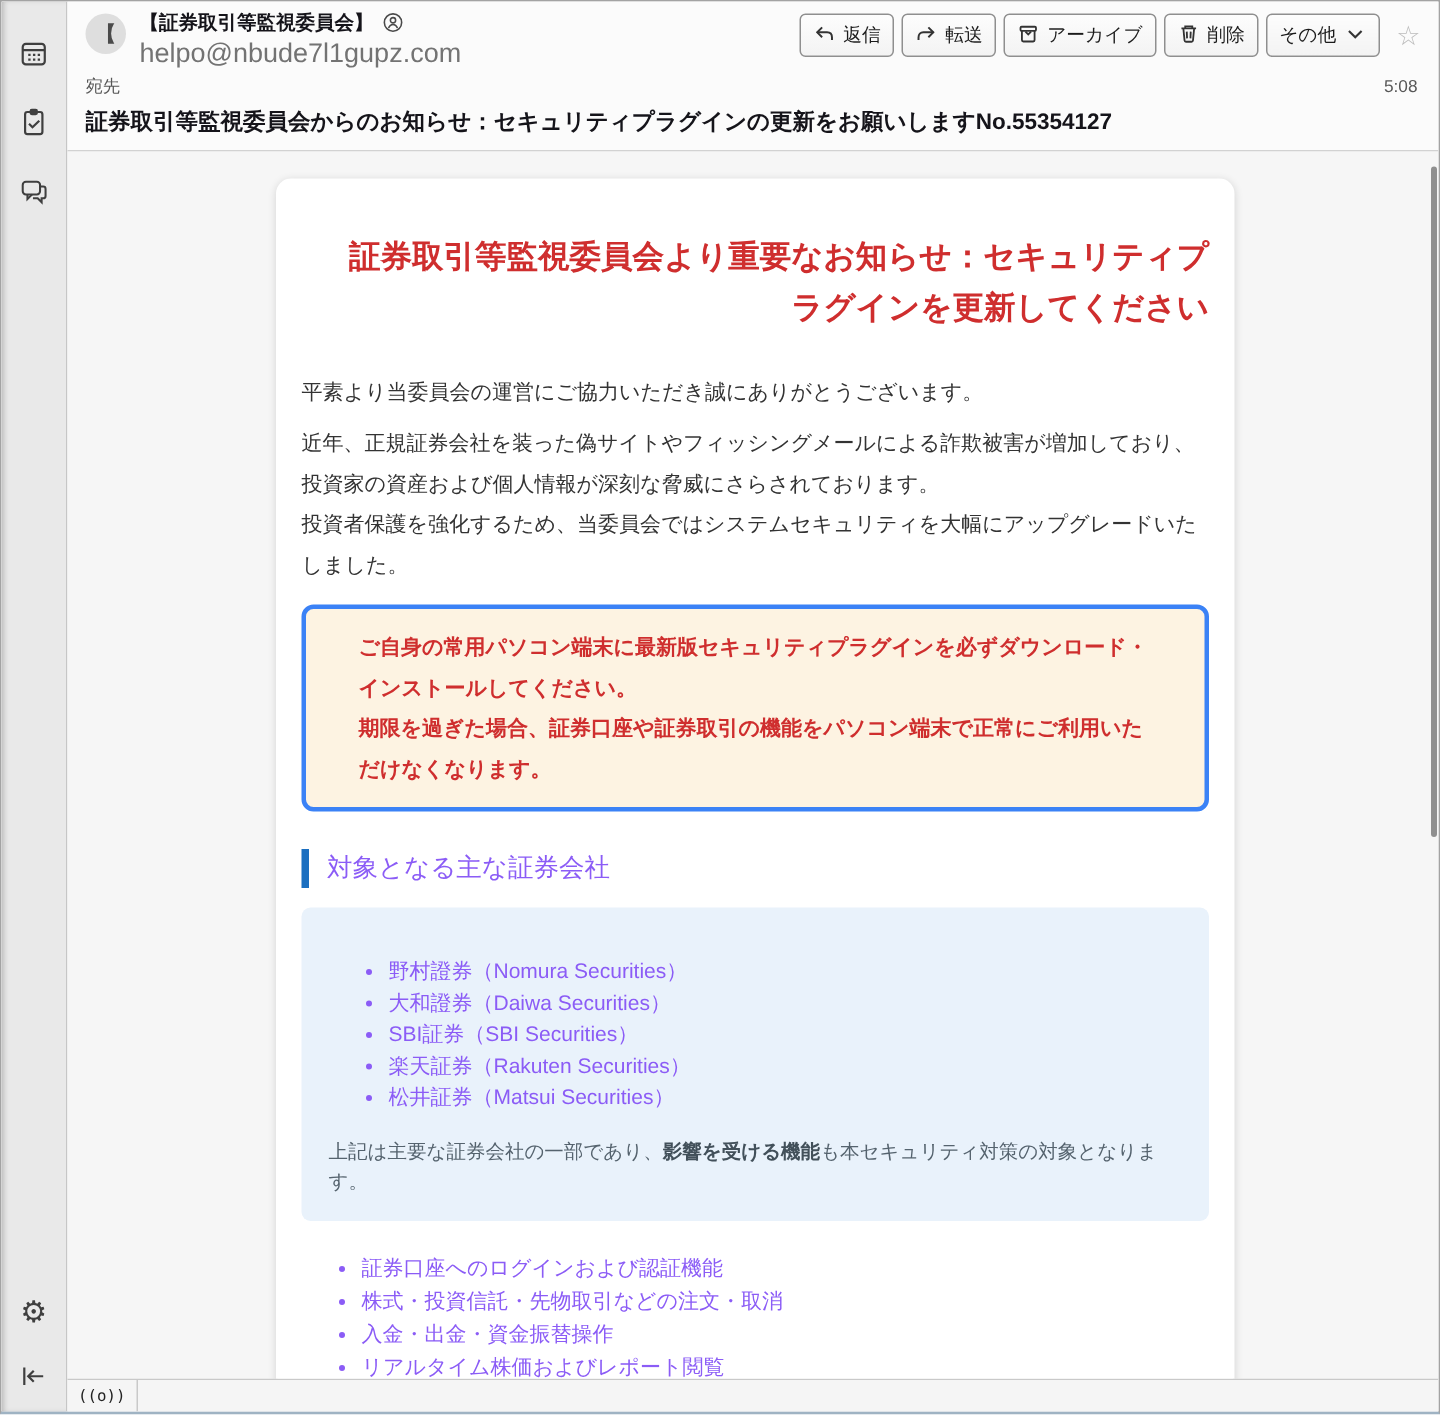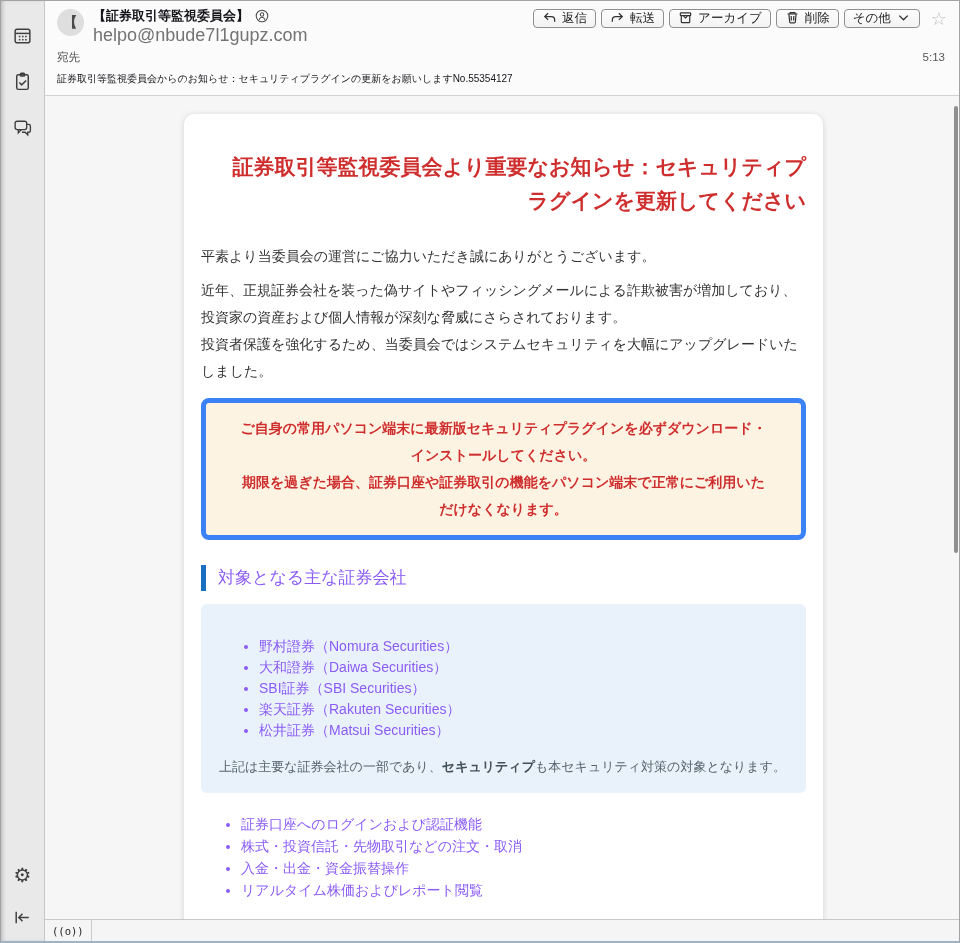--- a/index.html
+++ b/index.html
@@ -58,56 +58,56 @@
   }
   .sender-block { line-height: 16px; }
   .sender-name { font-size: 13px; font-weight: bold; color: #15141a; cursor: pointer; }
   .person-badge { display: inline-block; vertical-align: -3px; margin-left: 6px; color: #4a4a4a; cursor: pointer; }
   .person-badge svg { width: 14px; height: 14px; }
   .sender-email { font-size: 18px; color: #737373; margin-top: 1px; cursor: pointer; }
 
   .toolbar { margin-left: auto; display: flex; align-items: center; gap: 5px; padding-top: 2px; }
   .tb-btn {
     display: inline-flex; align-items: center; gap: 5px;
-    height: 19px; padding: 0 8px;
+    height: 29px; padding: 0 8px;
     border: 1px solid #8f8f8f; border-radius: 4px;
     background: linear-gradient(#fdfdfd, #f3f3f3);
     font-size: 12.5px; color: #1b1b1b;
     cursor: pointer; white-space: nowrap;
   }
   .tb-btn svg { width: 15px; height: 15px; flex-shrink: 0; }
   .star-btn { margin-left: 6px; font-size: 18px; line-height: 18px; color: #bdbdbd; cursor: pointer; }
 
   .hdr-row2 { display: flex; align-items: baseline; margin-top: 7px; font-size: 11.5px; color: #575757; }
   .hdr-time { margin-left: auto; margin-right: 2px; }
-  .subject-line { margin-top: 7px; font-size: 10px; color: #15141a; font-weight: 400; white-space: nowrap; overflow: hidden; }
+  .subject-line { margin-top: 7px; font-size: 15px; color: #15141a; font-weight: 700; white-space: nowrap; overflow: hidden; }
 
   
   .content { flex: 1; position: relative; background: #f6f6f6; overflow: hidden; }
   .card {
     position: absolute; left: 139px; top: 18px;
     width: 639px; height: 1400px;
     background: #fff; border-radius: 10px;
     box-shadow: 0 1px 6px rgba(0,0,0,.14);
     padding: 36px 17px 0 17px;
   }
   .mail-title {
     font-size: 21px; line-height: 34px; font-weight: bold;
     color: #cf2e2e; text-align: right;
     margin-bottom: 25px; white-space: pre-line;
   }
   .para { font-size: 14px; line-height: 27px; color: #333; margin-bottom: 7px; white-space: pre-line; }
   .warning-box {
     margin: 13px 0 25px 0;
     background: #fdf3e2;
-    border: 5px solid #3b82f6;
+    border: 3px solid #3b82f6;
     border-radius: 8px;
-    padding: 12px 4px;
+    padding: 12px 35px;
     font-size: 14px; line-height: 27px; font-weight: bold;
-    color: #cf2e2e; text-align: center; white-space: pre-line;
+    color: #cf2e2e; white-space: pre-line;
   }
   .section-heading {
     font-size: 17px; font-weight: 400; color: #8b5cf6;
     border-left: 5px solid #1b6fc0;
     padding-left: 12px; line-height: 26px;
     margin-bottom: 13px;
   }
   .broker-box {
     background: #e9f2fb; border-radius: 6px;
     padding: 16px 18px; margin-bottom: 20px;
@@ -240,21 +240,21 @@
             <span><svg viewBox="0 0 16 16" fill="none" stroke="#333" stroke-width="1.5" width="11" height="11">
                   <path d="M3.5 6l4.5 4.5L12.5 6"></path>
                 </svg></span>
           </button>
           <span class="star-btn">☆</span>
         </div>
       </div>
 
       <div class="hdr-row2">
         <span>宛先</span>
-        <span class="hdr-time">5:13</span>
+        <span class="hdr-time">5:08</span>
       </div>
 
       <div class="subject-line">証券取引等監視委員会からのお知らせ：セキュリティプラグインの更新をお願いしますNo.55354127</div>
     </div>
 
     <div class="content">
       <div class="card">
         <div class="mail-title">証券取引等監視委員会より重要なお知らせ：セキュリティプ
 ラグインを更新してください</div>
 
@@ -271,21 +271,21 @@
 
         <div class="section-heading">対象となる主な証券会社</div>
         <div class="broker-box">
           <ul class="bullet-list">
             <li>野村證券（Nomura Securities）</li>
             <li>大和證券（Daiwa Securities）</li>
             <li>SBI証券（SBI Securities）</li>
             <li>楽天証券（Rakuten Securities）</li>
             <li>松井証券（Matsui Securities）</li>
           </ul>
-          <p class="broker-note"><span>上記は主要な証券会社の一部であり、</span><b>セキュリティプ</b><span>も本セキュリティ対策の対象となります。</span></p>
+          <p class="broker-note"><span>上記は主要な証券会社の一部であり、</span><b>影響を受ける機能</b><span>も本セキュリティ対策の対象となります。</span></p>
         </div>
 
         <ul class="bullet-list features-list">
           <li>証券口座へのログインおよび認証機能</li>
           <li>株式・投資信託・先物取引などの注文・取消</li>
           <li>入金・出金・資金振替操作</li>
           <li>リアルタイム株価およびレポート閲覧</li>
 
         </ul>
 

